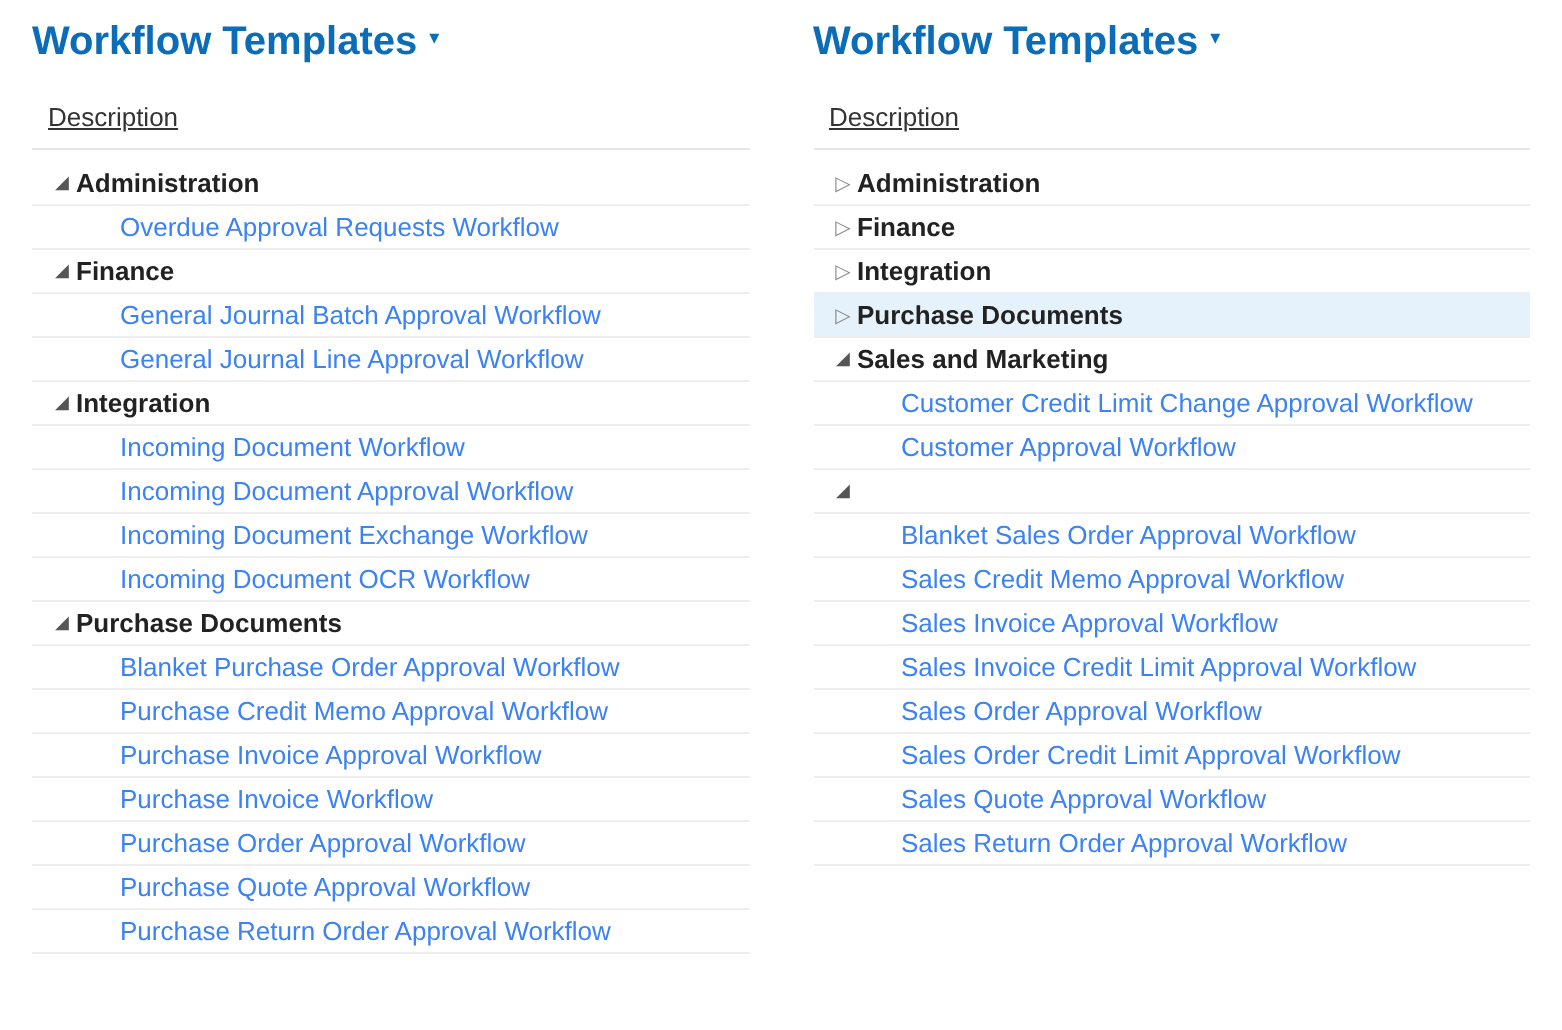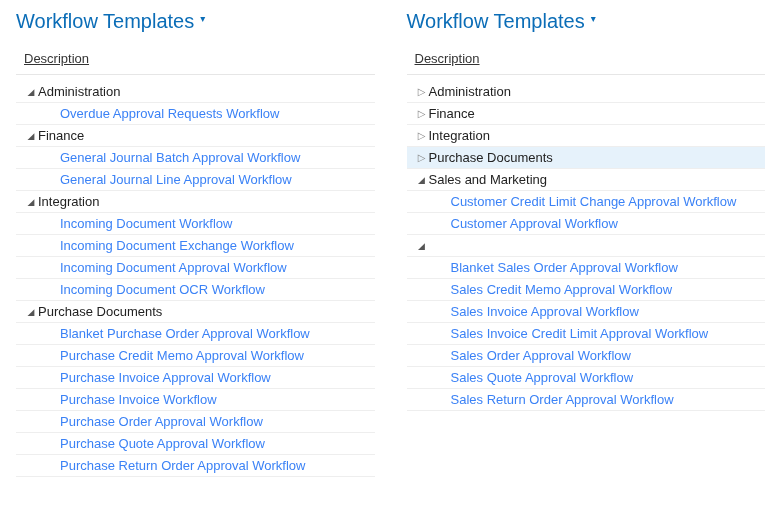--- a/index.html
+++ b/index.html
@@ -18,21 +18,21 @@
   }
   .title-row {
     display: flex;
     align-items: center;
     gap: 6px;
     margin-bottom: 18px;
   }
   .title {
     color: #0b6db7;
     font-size: 20px;
-    font-weight: 400;
+    font-weight: 700;
   }
   .title-caret {
     color: #0b6db7;
     font-size: 10px;
     position: relative;
     top: -3px;
   }
   .col-header {
     font-size: 13px;
     color: #333;
@@ -58,21 +58,21 @@
     width: 14px;
     text-align: center;
     font-size: 10px;
     color: #555;
     flex-shrink: 0;
   }
   .caret.collapsed::before { content: "▷"; color:#888; }
   .caret.expanded::before { content: "◢"; font-size:9px; }
   .caret.none::before { content: ""; }
   .group-label {
-    font-weight: 400;
+    font-weight: 700;
     color: #222;
   }
   .item-label {
     color: #3b82f6;
   }
   .indent-0 { padding-left: 8px; }
   .indent-1 { padding-left: 30px; }
 </style>
 </head>
 <body>
@@ -107,25 +107,25 @@
       <li class="row indent-0">
         <span class="caret expanded"></span>
         <span class="group-label">Integration</span>
       </li>
       <li class="row indent-1">
         <span class="caret none"></span>
         <span class="item-label">Incoming Document Workflow</span>
       </li>
       <li class="row indent-1">
         <span class="caret none"></span>
+        <span class="item-label">Incoming Document Approval Workflow</span>
+      </li>
+      <li class="row indent-1">
+        <span class="caret none"></span>
         <span class="item-label">Incoming Document Exchange Workflow</span>
-      </li>
-      <li class="row indent-1">
-        <span class="caret none"></span>
-        <span class="item-label">Incoming Document Approval Workflow</span>
       </li>
       <li class="row indent-1">
         <span class="caret none"></span>
         <span class="item-label">Incoming Document OCR Workflow</span>
       </li>
       <li class="row indent-0">
         <span class="caret expanded"></span>
         <span class="group-label">Purchase Documents</span>
       </li>
       <li class="row indent-1">
@@ -212,20 +212,24 @@
       <li class="row indent-1">
         <span class="caret none"></span>
         <span class="item-label">Sales Invoice Credit Limit Approval Workflow</span>
       </li>
       <li class="row indent-1">
         <span class="caret none"></span>
         <span class="item-label">Sales Order Approval Workflow</span>
       </li>
       <li class="row indent-1">
         <span class="caret none"></span>
+        <span class="item-label">Sales Order Credit Limit Approval Workflow</span>
+      </li>
+      <li class="row indent-1">
+        <span class="caret none"></span>
         <span class="item-label">Sales Quote Approval Workflow</span>
       </li>
       <li class="row indent-1">
         <span class="caret none"></span>
         <span class="item-label">Sales Return Order Approval Workflow</span>
       </li>
     </ul>
 </div>
 
 </body></html>

